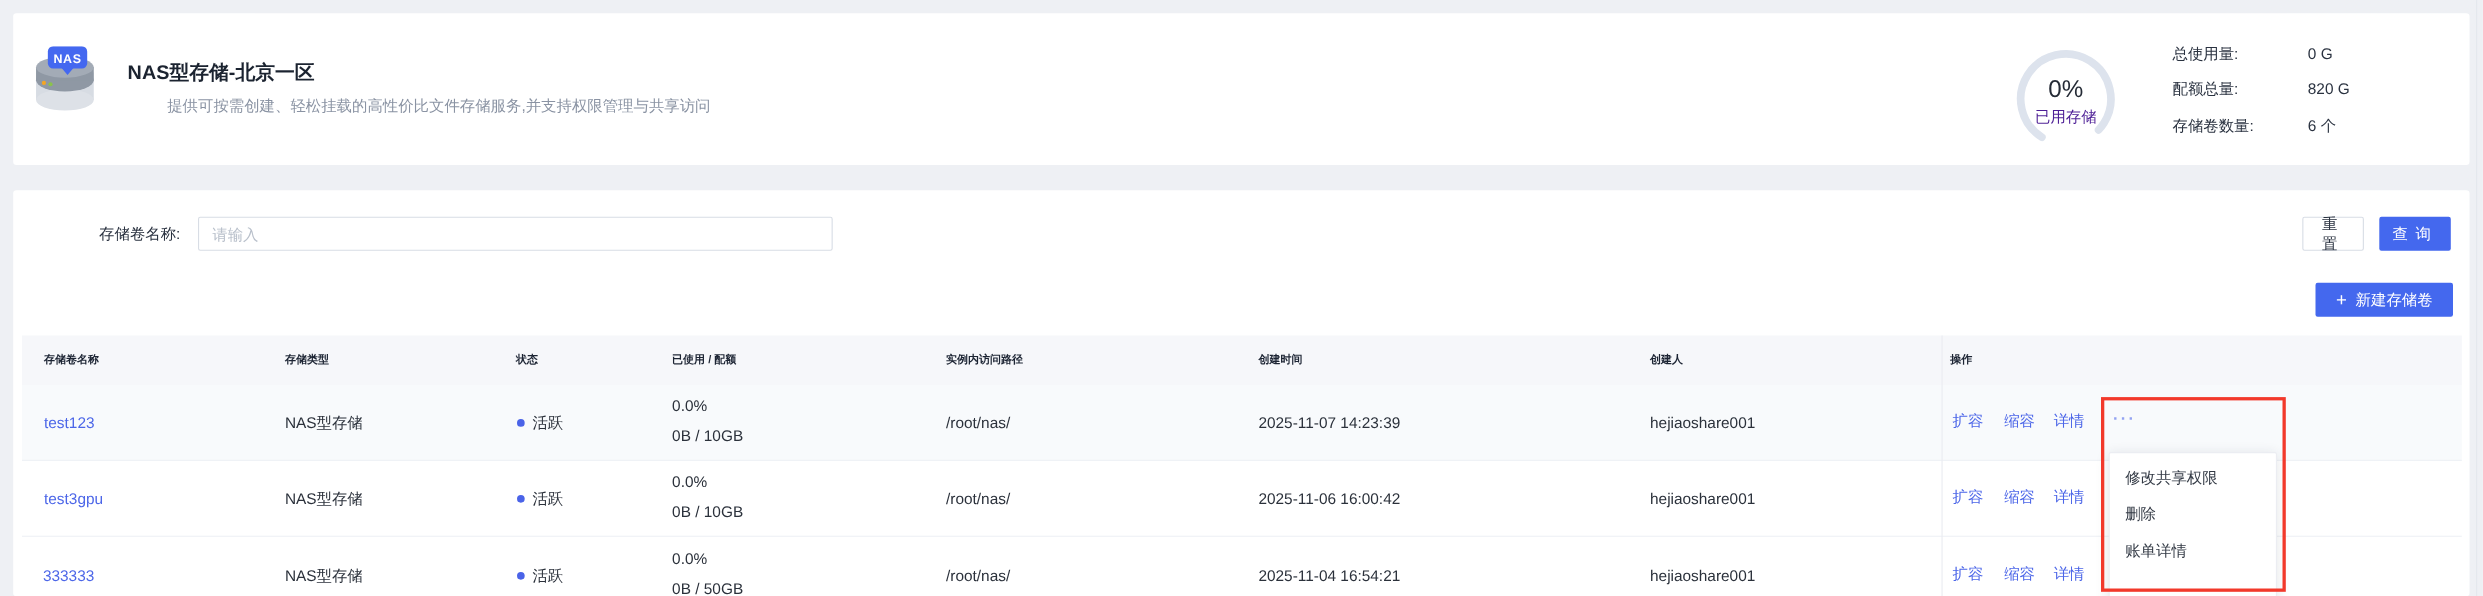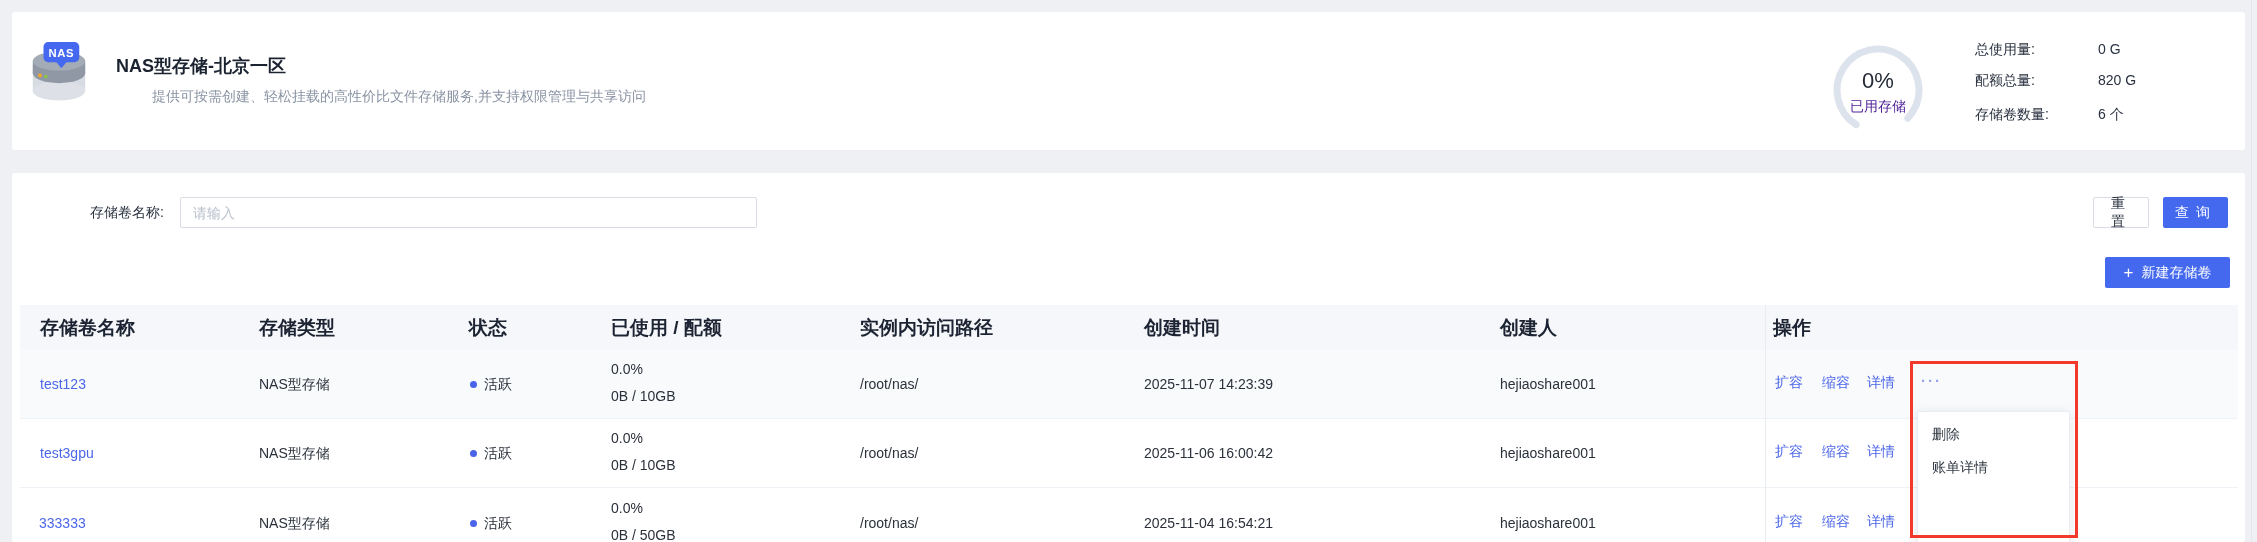--- a/index.html
+++ b/index.html
@@ -34,21 +34,21 @@
     box-sizing:border-box;}
   .ls{letter-spacing:7px;padding-left:7px;}
   #btn-reset{left:2093px;top:197px;width:56px;background:#fff;
     border:1px solid #d8dde5;color:#2a3240;}
   #btn-query{left:2163px;top:197px;width:65px;background:#4468ee;color:#fff;border:none;}
   #btn-create{left:2105px;top:257px;width:125px;background:#4468ee;color:#fff;border:none;
     font-size:14px;}
   #btn-create .plus{font-size:17px;margin-right:8px;font-weight:400;letter-spacing:0;padding-left:0;}
   
   #thead{left:20px;top:305px;width:2218px;height:45px;background:#f6f7fa;}
-  .th{position:absolute;top:0;height:45px;line-height:45px;font-size:19px;
+  .th{position:absolute;top:0;height:45px;line-height:45px;font-size:10px;
     font-weight:bold;color:#1c2433;}
   .row{position:absolute;left:20px;width:2218px;border-bottom:1px solid #eef1f5;}
   .cell{position:absolute;font-size:14px;color:#2b313b;line-height:20px;text-align:center;}
   .cell.link{color:#4c66e8;cursor:pointer;}
   .dot{position:absolute;width:7px;height:7px;border-radius:50%;background:#4a63e8;}
   .usage1{position:absolute;font-size:14px;color:#2b313b;}
   .usage2{position:absolute;font-size:14px;color:#2b313b;}
   .act{position:absolute;font-size:14px;color:#4c66e8;cursor:pointer;}
   .more{position:absolute;font-size:15px;font-weight:bold;color:#93a3f2;
     letter-spacing:2px;cursor:pointer;}
@@ -168,19 +168,20 @@
   <div class="cell" style="left:1480px;top:26px">hejiaoshare001</div>
   <div class="act" style="left:1755px;top:26px">扩容</div>
   <div class="act" style="left:1802px;top:26px">缩容</div>
   <div class="act" style="left:1847px;top:26px">详情</div>
   <div class="more" style="left:1901px;top:24px">···</div>
 </div>
 
 <div class="abs" id="col-divider"></div>
 
 <div class="abs" id="dropdown">
+  <div class="menu-item">修改共享权限</div>
   <div class="menu-item">删除</div>
   <div class="menu-item">账单详情</div>
 </div>
 
 <div class="abs" id="red-box"></div>
 
 <div class="abs" id="right-edge"></div>
 
 </body></html>

